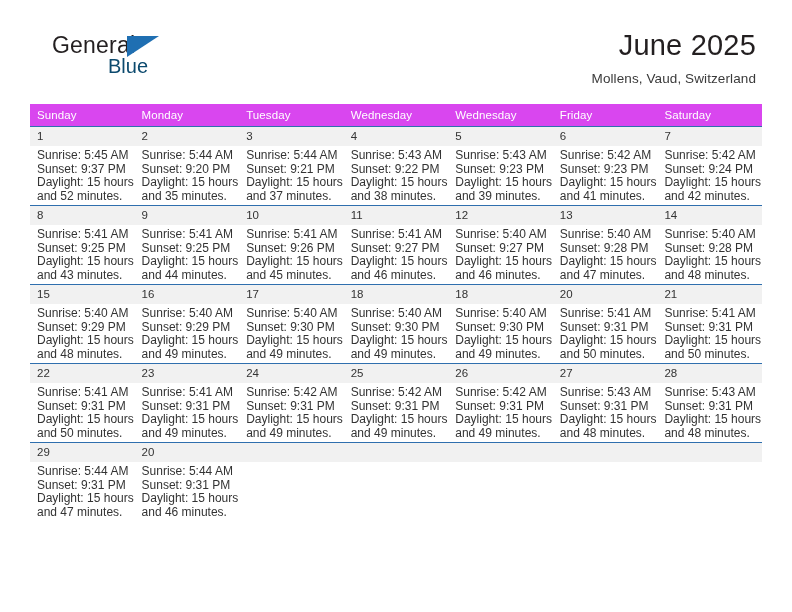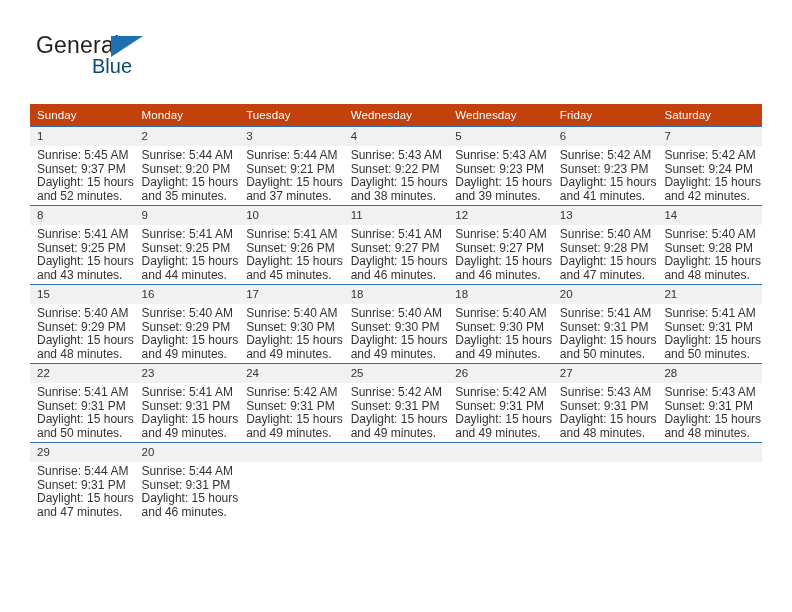--- a/index.html
+++ b/index.html
@@ -24,21 +24,21 @@
   
   .header {
     position: absolute;
     left: 0;
     top: 0;
     width: 792px;
     height: 100px;
   }
   .logo {
     position: absolute;
-    left: 36px;
+    left: 52px;
     top: 34px;
     width: 190px;
     height: 56px;
   }
   .logo-general {
     position: absolute;
     left: 0;
     top: 0;
     font-size: 23px;
     letter-spacing: 0.2px;
@@ -88,21 +88,21 @@
   
   .calendar {
     position: absolute;
     left: 30px;
     top: 104px;
     width: 732px;
     border-collapse: collapse;
     table-layout: fixed;
   }
   .calendar th {
-    background: #c2410c;
+    background: #d946ef;
     color: #ffffff;
     font-weight: normal;
     font-size: 11.5px;
     text-align: left;
     padding: 5px 0 5px 7px;
     height: 12px;
     letter-spacing: 0.1px;
   }
   .calendar td {
     vertical-align: top;
@@ -143,20 +143,24 @@
 <div class="page">
 
   <div class="header">
 
     <div class="logo">
       <span class="logo-general">General</span>
       <span class="logo-triangle"></span>
       <span class="logo-blue">Blue</span>
     </div>
 
+    <div class="title-block">
+      <h1 class="cal-title">June 2025</h1>
+      <div class="cal-subtitle">Mollens, Vaud, Switzerland</div>
+    </div>
 
   </div>
 
   <table class="calendar">
     <thead>
       <tr id="weekday-header-row">
           <th>Sunday</th>
           <th>Monday</th>
           <th>Tuesday</th>
           <th>Wednesday</th>

